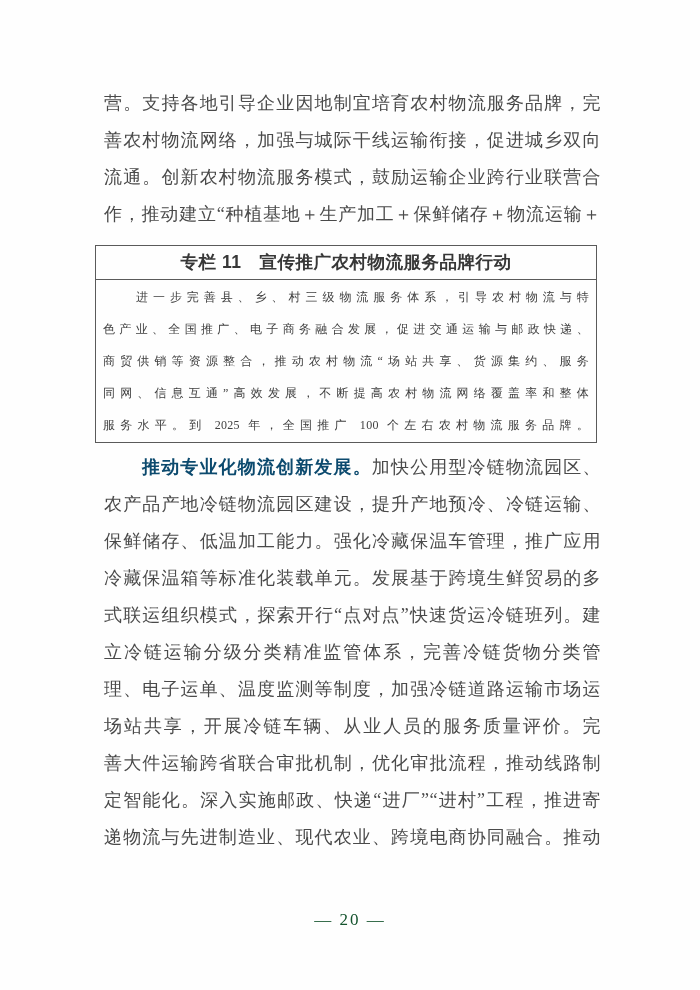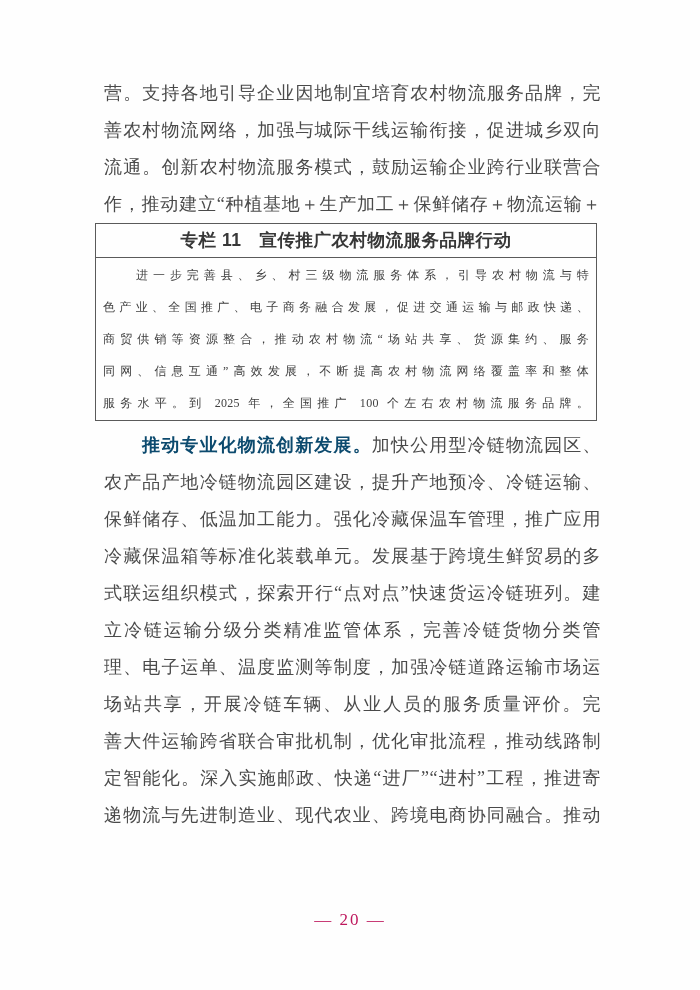--- a/index.html
+++ b/index.html
@@ -12,21 +12,21 @@
     width: 700px;
     height: 990px;
     background: #fefefe;
     overflow: hidden;
     font-family: "Liberation Serif", "DejaVu Serif", serif;
     color: #4a4a4a;
   }
   .content {
     position: absolute;
     left: 104px;
-    top: 75px;
+    top: 85px;
     width: 497px;
   }
   
   .line {
     height: 37px;
     line-height: 37px;
     font-size: 18px;
     letter-spacing: 0.5px;
     text-align: justify;
     text-align-last: justify;
@@ -43,21 +43,21 @@
   .lead-bold {
     font-weight: 700;
     color: #0c4a6e;
   }
   
   .panel {
     position: relative;
     left: -9px;
     width: 500px;
     border: 1px solid #5a5a5a;
-    margin-top: 0;
+    margin-top: 12px;
     margin-bottom: 6px;
     background: #fefefe;
   }
   .panel-title {
     height: 33px;
     line-height: 33px;
     text-align: center;
     font-family: "Liberation Sans", "DejaVu Sans", sans-serif;
     font-weight: 700;
     font-size: 17.5px;
@@ -82,21 +82,21 @@
   .pline.indent2 {
     text-indent: 33px;
   }
   .page-number {
     position: absolute;
     left: 0;
     top: 910px;
     width: 100%;
     text-align: center;
     font-size: 17px;
-    color: #be185d;
+    color: #14532d;
     letter-spacing: 2px;
   }
 </style>
 </head>
 <body>
 
 <div class="page">
   <div class="content">
 
     <div class="para">

